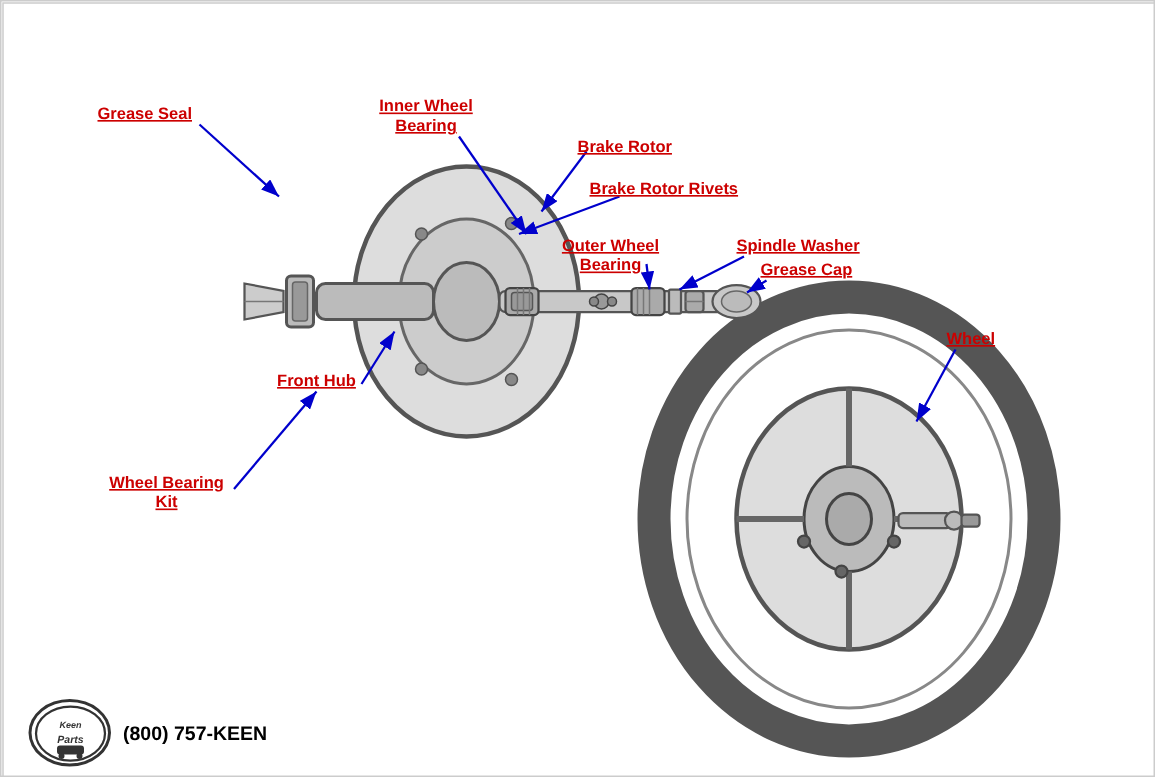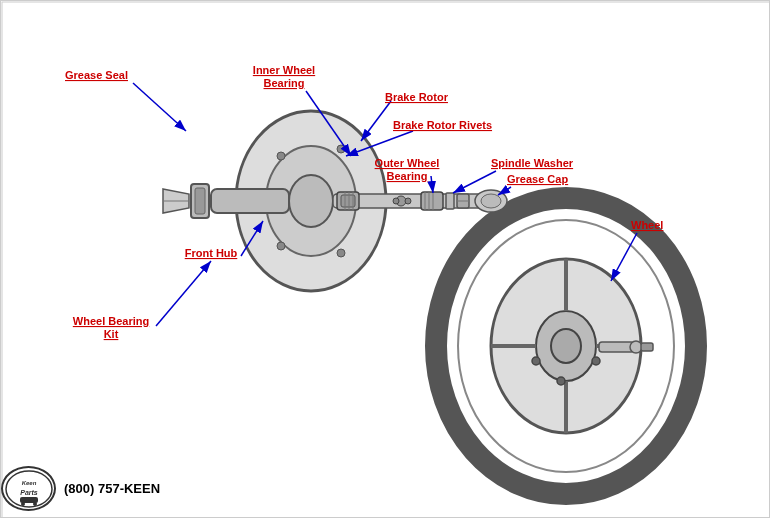--- a/index.html
+++ b/index.html
@@ -25,21 +25,21 @@
       position: absolute;
       top: 0;
       left: 0;
       width: 770px;
       height: 518px;
     }
 
     .footer {
       position: absolute;
       bottom: 6px;
-      left: 0;
+      left: 18px;
       display: flex;
       align-items: center;
       gap: 8px;
     }
 
     .phone-text {
       font-size: 13px;
       font-weight: bold;
       color: #000;
     }

